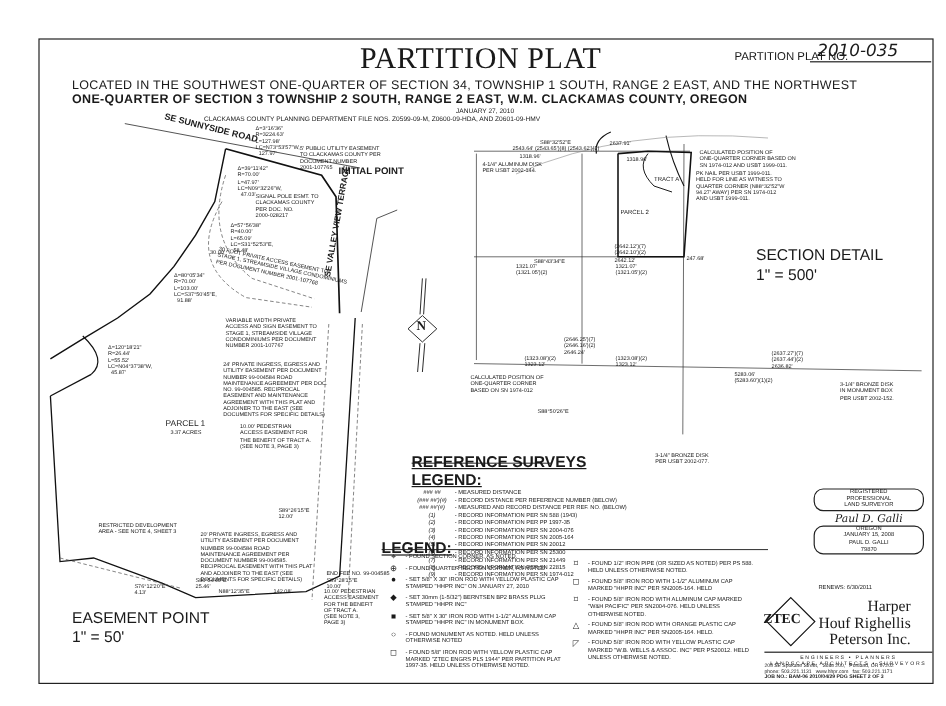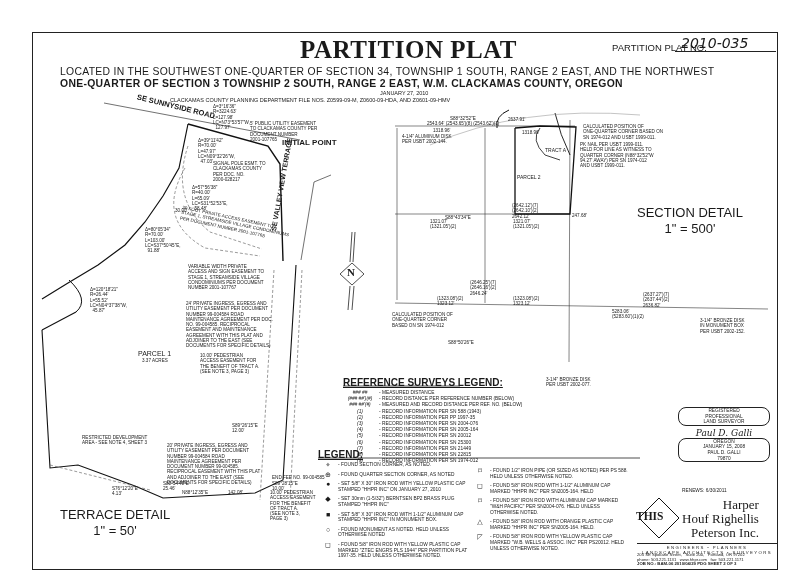--- a/index.html
+++ b/index.html
@@ -1,30 +1,30 @@
 <!DOCTYPE html>
 <html><head>
 <meta charset="utf-8">
 <style>
   html, body { margin:0; padding:0; background:#ffffff; }
   body { width:788px; height:588px; position:relative; overflow:hidden; font-family:"Liberation Sans", sans-serif; color:#1a1a1a; }
   .sheet { position:absolute; left:32px; top:32px; width:746px; height:538px; border:1.5px solid #222; box-sizing:border-box; background:#fff; }
   .abs { position:absolute; }
-  .title { left:300px; top:36px; font-family:"Liberation Serif", serif; font-weight:bold; font-size:25px; letter-spacing:0.5px; }
+  .title { left:300px; top:36px; font-family:"Liberation Serif", serif; font-weight:normal; font-size:25px; letter-spacing:0.5px; }
   .plat-no-label { left:600px; top:42px; font-size:9.5px;padding-left:12px; }
   .plat-no-value { left:675px; top:35px; font-size:14px; font-style:italic; border-bottom:1px solid #222; width:95px; padding-left:6px; font-family:"DejaVu Sans", sans-serif; }
   .subtitle { left:60px; width:720px; text-align:left; font-size:10.4px; letter-spacing:0.3px; }
   .sub1 { top:66px; } .sub2 { top:78px;font-weight:bold; }
   .date { left:380px; top:90px; font-size:5.5px; }
   .filenos { left:170px; top:97px; font-size:5.5px; }
   .tiny { font-size:4.6px; line-height:5.3px; white-space:pre; }
   .label-md { font-size:8.5px; font-weight:bold; }
-  .detail-title { font-size:13px; text-align:center; line-height:16px; }
+  .detail-title { font-size:13px; text-align:left; line-height:16px; }
   svg.drawing { position:absolute; left:0; top:0; }
-  .legend-head { font-size:10px; font-weight:bold; text-decoration:underline; }
+  .legend-head { font-size:13px; font-weight:bold; text-decoration:underline; }
   .ref-row { display:flex; font-size:4.8px; line-height:6.2px; }
   .ref-row .k { width:34px; text-align:center; font-style:italic; }
   .ref-row .v { padding-left:2px; }
   .leg-row { display:flex; font-size:4.8px; line-height:5.6px; margin-bottom:4px; }
   .leg-row .sym { width:20px; text-align:center; font-size:7px; }
   .leg-row .txt { width:140px; }
   .stamp { left:678px; top:407px; width:92px; height:73px; }
   .stamp-box { border:1px solid #222; border-radius:8px; text-align:center; font-size:4.8px; line-height:5.6px; margin-bottom:2px; }
   .renews { left:682px; top:488px; font-size:4.8px; }
   .firm { left:682px; top:498px; font-family:"Liberation Serif", serif; font-size:13px; line-height:14px;text-align:right; }
@@ -170,21 +170,21 @@
 12.00'</div>
 <div class="abs tiny" style="left: 272px; top: 481px; white-space: pre;">S89°28'15"E
 10.00'</div>
 <div class="abs tiny" style="left: 270px; top: 490px; white-space: pre;">10.00' PEDESTRIAN
 ACCESS EASEMENT
 FOR THE BENEFIT
 OF TRACT A.
 (SEE NOTE 3,
 PAGE 3)</div>
 <div class="abs detail-title" style="left:60px;top:507px;width:110px;">
-  <div style="white-space: pre;">TERRACE DETAIL</div>
+  <div style="white-space: pre;">EASEMENT POINT</div>
   <div style="white-space: pre;">1" = 50'</div>
 </div>
 
 <div class="abs" style="left:347px;top:266px;font-family:'Liberation Serif',serif;font-weight:bold;font-size:11px;">N</div>
 
 <div class="abs tiny" style="left: 450px; top: 116px; white-space: pre;">S88°32'52"E</div>
 <div class="abs tiny" style="left: 427px; top: 121px; white-space: pre;">2543.64' (2543.65')(8) (2543.62')(1)</div>
 <div class="abs tiny" style="left: 433px; top: 128px; white-space: pre;">1318.96'</div>
 <div class="abs tiny" style="left: 522px; top: 130px; white-space: pre;">1318.96'</div>
 <div class="abs tiny" style="left: 508px; top: 117px; white-space: pre;">2637.91'</div>
@@ -351,21 +351,21 @@
   <div class="stamp-box" style="white-space:pre;">OREGON
 JANUARY 15, 2008
 PAUL D. GALLI
 79870</div>
 </div>
 <div class="abs renews">RENEWS: 6/30/2011</div>
 
 <svg class="abs logo" viewBox="0 0 42 42">
   <polygon points="21,1 41,21 21,41 1,21" fill="none" stroke="#111" stroke-width="1"></polygon>
 </svg>
-<div class="abs logo-text">THIS</div>
+<div class="abs logo-text">ZTEC</div>
 <div class="abs firm">
   <div>Harper</div>
   <div>Houf Righellis</div>
   <div>Peterson Inc.</div>
 </div>
 <div class="abs firm-sub" style="white-space:pre;">ENGINEERS • PLANNERS
 LANDSCAPE ARCHITECTS • SURVEYORS</div>
 <div class="abs firm-addr" style="white-space:pre;">205 SE Spokane Street,   Suite 200,   Portland, OR 97202
 phone: 503.221.1131   www.hhpr.com   fax: 503.221.1171</div>
 <div class="abs jobline">JOB NO.: BAM-06   2010/04/29   PDG   SHEET 2 OF 3</div>

